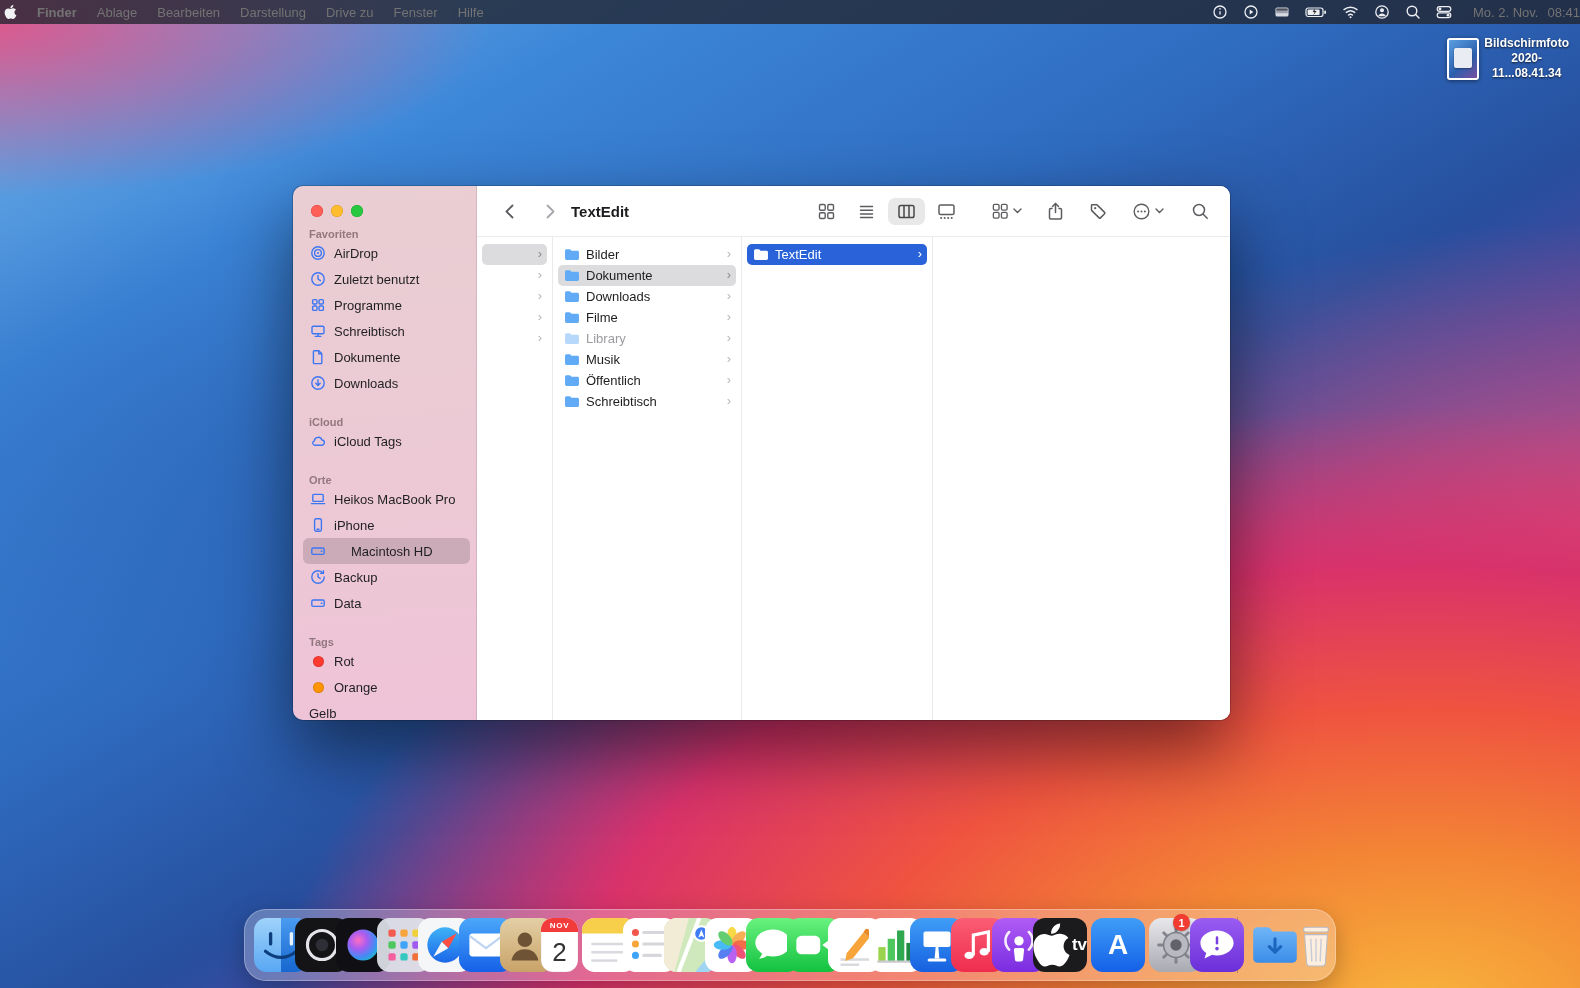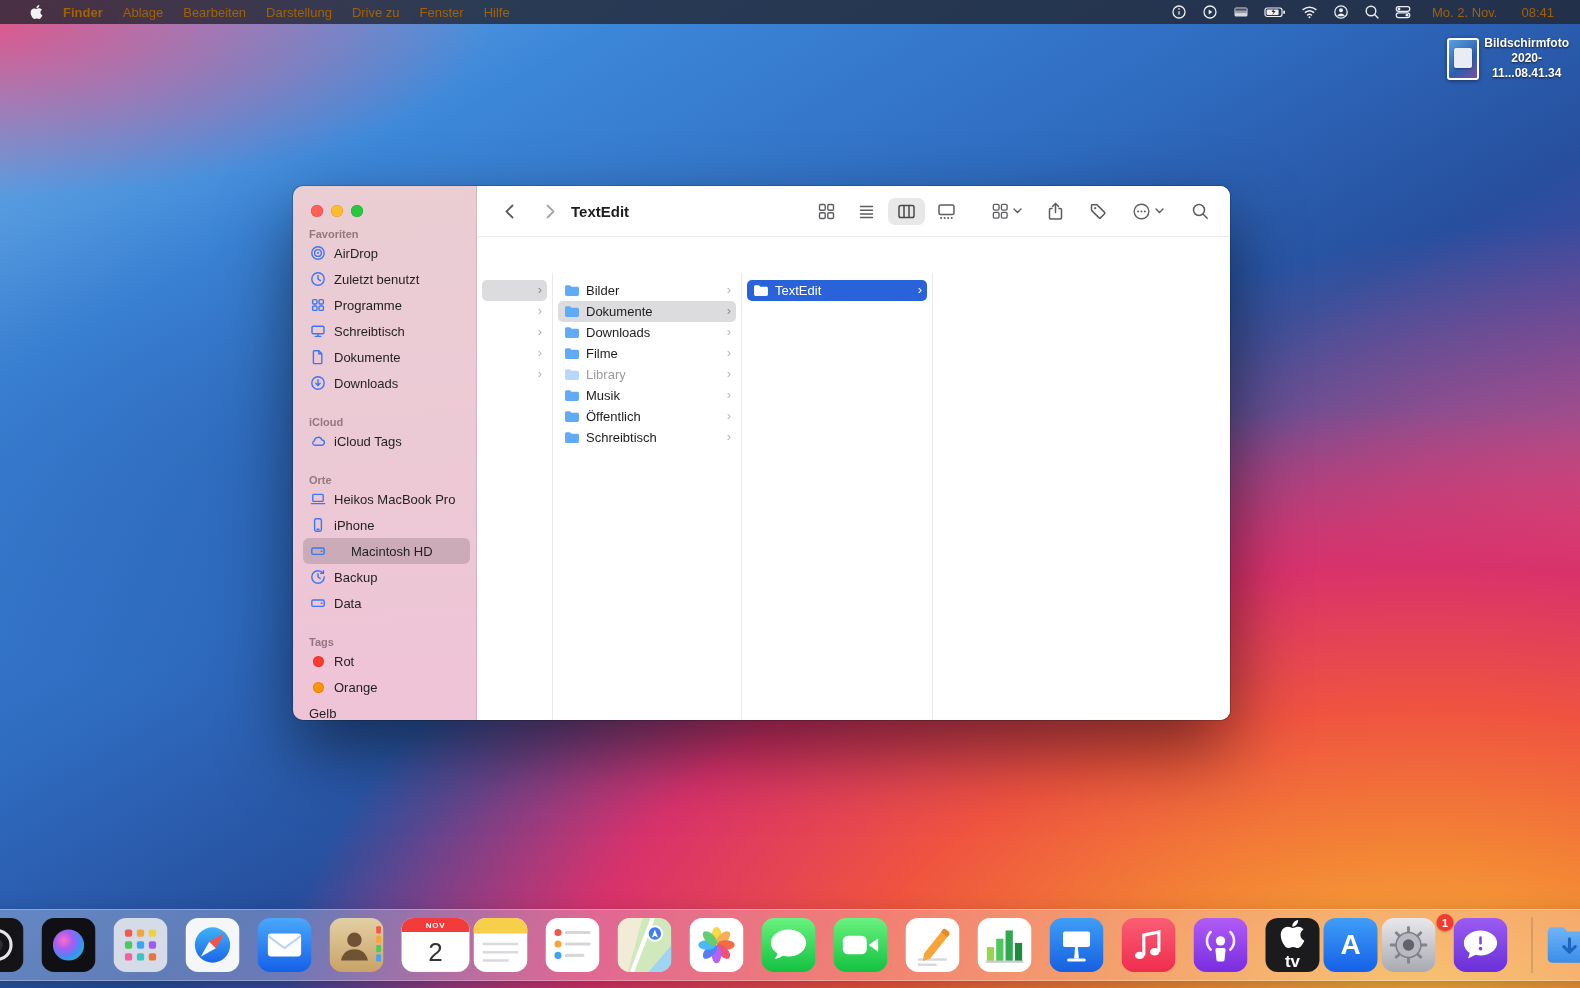--- a/index.html
+++ b/index.html
@@ -8,27 +8,27 @@
     font-family:"Liberation Sans",sans-serif;
     background:
       radial-gradient(55% 30% at -2% 2%, rgba(244,68,120,.85), rgba(244,68,120,0) 60%),
       radial-gradient(95% 80% at 90% 102%, #f8b43c 0%, #f38435 20%, #ef5340 38%, #d8326b 56%, rgba(150,40,130,0) 76%),
       radial-gradient(70% 55% at 103% 58%, rgba(235,90,120,.85), rgba(235,90,120,0) 65%),
       radial-gradient(80% 40% at 35% 45%, rgba(25,60,140,.30), rgba(25,60,140,0) 70%),
       linear-gradient(150deg, #74b3e8 0%, #3c86d8 20%, #2f6cc0 40%, #274f9e 56%, #6e3d9d 74%, #b23f85 88%, #d8527d 100%);
   }
   
   .menubar{position:absolute;top:0;left:0;right:0;height:24px;background:rgba(33,36,46,.78);
-    display:flex;align-items:center;color:#a16207;font-size:13px;padding:0 26px;box-sizing:border-box;z-index:50;}
+    display:flex;align-items:center;color:#737373;font-size:13px;padding:0 0;box-sizing:border-box;z-index:50;}
   .menubar .apple{display:flex;align-items:center;padding:0 10px 0 4px;}
   .menubar .mi{padding:0 10px;white-space:nowrap;}
   .menubar .b{font-weight:700;}
   .status{margin-left:auto;display:flex;align-items:center;gap:15px;}
   .status .sic-m{display:flex;align-items:center;}
-  .clock{display:flex;gap:24px;margin-left:6px;font-size:13px;white-space:nowrap;}
+  .clock{display:flex;gap:9px;margin-left:6px;font-size:13px;white-space:nowrap;}
   
   .desk-icon{position:absolute;left:1447px;top:36px;width:122px;display:flex;flex-direction:row;align-items:center;gap:5px;}
   .thumb{width:58px;height:42px;border-radius:3px;background:#fff;padding:2px;box-shadow:0 1px 4px rgba(0,0,0,.45);box-sizing:border-box;}
   .thumb-inner{width:100%;height:100%;border-radius:1px;background:linear-gradient(140deg,#5a9fe0,#2b5fae 60%,#7a4f9e);position:relative;}
   .thumb-inner::after{content:"";position:absolute;left:18%;top:22%;width:62%;height:52%;background:#e9edf3;border-radius:2px;box-shadow:0 1px 2px rgba(0,0,0,.35);}
   .dlabel{font-size:12px;font-weight:700;color:#fff;text-shadow:0 1px 2px rgba(0,0,0,.7);text-align:center;line-height:1.25;}
   
   .window{position:absolute;left:293px;top:186px;width:937px;height:534px;border-radius:10px;overflow:hidden;
     display:flex;box-shadow:0 30px 70px rgba(0,0,0,.5), 0 0 0 1px rgba(0,0,0,.18);z-index:10;}
   .sidebar{flex:0 0 184px;width:184px;box-sizing:border-box;position:relative;overflow:hidden;
@@ -41,21 +41,21 @@
   .tl .g{background:#28c840;box-shadow:inset 0 0 0 .5px #1aab29;}
   .sec{height:16px;margin-top:16px;padding:0 16px;font-size:11px;font-weight:700;color:#93777f;display:flex;align-items:flex-end;}
   .sec.first{margin-top:6px;}
   .srow{display:flex;align-items:center;gap:7px;height:26px;margin:0 6px 0 10px;padding:0 6px;border-radius:6px;font-size:13px;color:#1f1f21;white-space:nowrap;overflow:hidden;}
   .srow.sel{background:rgba(0,0,0,.14);gap:24px;}
   .sic{width:18px;flex:0 0 18px;display:flex;justify-content:center;align-items:center;color:#3d76f3;}
   .dot{width:11px;height:11px;border-radius:50%;display:block;}
   .dot.red{background:#ff3b30;box-shadow:inset 0 0 0 1px rgba(0,0,0,.12);}
   .dot.orange{background:#ff9500;box-shadow:inset 0 0 0 1px rgba(0,0,0,.12);}
   
-  .main{flex:1;min-width:0;background:#fff;display:flex;flex-direction:column;gap:36px;}
+  .main{flex:1;min-width:0;background:#fff;display:flex;flex-direction:column;}
   .toolbar{flex:0 0 50px;height:50px;display:flex;align-items:center;position:relative;padding-left:24px;border-bottom:1px solid #ececee;background:#fff;}
   .tbtn{display:flex;align-items:center;justify-content:center;background:none;border:none;padding:0;cursor:default;}
   .nav{margin-right:20px;}
   .title{font-size:15px;font-weight:700;color:#1c1c1e;margin-left:12px;}
   .tb-views{position:absolute;left:331px;display:flex;align-items:center;gap:3px;}
   .vbtn{padding:4px 9px;border-radius:7px;display:flex;align-items:center;}
   .vbtn.sel{background:rgba(0,0,0,.09);}
   .tb-actions{position:absolute;left:514px;display:flex;align-items:center;gap:24px;}
   .combo{display:flex;align-items:center;gap:4px;}
   .search-btn{position:absolute;right:20px;}
@@ -75,29 +75,29 @@
   .crow.sel-blue .chev{color:#fff;}
   .crow.dim{color:#9c9ca0;}
   .crow.dim .fi{opacity:.45;}
   .crow.sliver{justify-content:flex-end;}
   .fi{width:16px;height:13px;flex:0 0 16px;display:block;}
   .fileic{width:13px;height:15px;flex:0 0 13px;display:block;}
   
   .dock{position:absolute;left:50%;bottom:7px;transform:translateX(-50%);display:flex;align-items:center;gap:4px;
     padding:8px 10px;border-radius:22px;background:rgba(248,244,250,.28);
     box-shadow:inset 0 0 0 1px rgba(255,255,255,.28), 0 8px 24px rgba(0,0,0,.25);z-index:40;}
-  .di{width:68px;height:54px;position:relative;flex:0 0 auto;}
+  .di{width:37px;height:54px;position:relative;flex:0 0 auto;}
   .di svg{width:54px;height:54px;display:block;}
   .ddiv{width:1px;height:56px;background:rgba(40,40,55,.30);margin:0 6px;flex:0 0 auto;}
   .badge{position:absolute;top:-4px;right:-4px;min-width:17px;height:17px;border-radius:9px;background:#f23b31;color:#fff;
     font-size:11px;font-weight:700;display:flex;align-items:center;justify-content:center;box-shadow:0 1px 2px rgba(0,0,0,.3);}
   .cal{background:#fff;border-radius:12px;overflow:hidden;display:flex;flex-direction:column;box-shadow:inset 0 0 0 .5px rgba(0,0,0,.08);}
   .cal-top{height:14px;background:#f23b3b;color:#fff;font-size:8px;font-weight:700;letter-spacing:.8px;display:flex;align-items:center;justify-content:center;}
   .cal-day{flex:1;display:flex;align-items:center;justify-content:center;font-size:26px;font-weight:400;color:#333;}
-  .tvtile{background:#1b1b1e;border-radius:12px;display:flex;align-items:center;justify-content:center;gap:2px;color:#fff;font-weight:700;font-size:17px;width:54px;height:54px;box-sizing:border-box;flex-direction:column;}
+  .tvtile{background:#1b1b1e;border-radius:12px;display:flex;align-items:center;justify-content:center;gap:2px;color:#fff;font-weight:700;font-size:17px;width:54px;height:54px;box-sizing:border-box;}
   .astile{background:linear-gradient(#3f9ef7,#1560e8);border-radius:12px;display:flex;align-items:center;justify-content:center;color:#fff;font-size:28px;font-weight:600;width:54px;height:54px;box-sizing:border-box;}
 </style>
 </head>
 <body>
 
 <div class="menubar">
   <span class="apple">
     <svg width="13" height="16" viewBox="0 0 384 512">
         <path fill="#f2f2f5" d="M318.7 268.7c-.2-36.7 16.4-64.4 50-84.8-18.8-26.9-47.2-41.7-84.7-44.6-35.5-2.8-74.3 20.7-88.5 20.7-15 0-49.4-19.7-76.4-19.7C63.3 140.3 4 184.8 4 273.5c0 26.2 4.8 53.3 14.4 81.2 12.8 36.7 59 126.7 107.2 125.2 25.2-.6 43-17.9 75.8-17.9 31.8 0 48.3 17.9 76.4 17.9 48.6-.7 90.4-82.5 102.6-119.3-65.2-30.7-61.7-90-61.7-91.9zM258.1 104.5c27.3-32.4 24.8-61.9 24-72.5-24.1 1.4-52 16.4-67.9 34.9-17.5 19.8-27.8 44.3-25.6 71.9 26.1 2 49.9-11.4 69.5-34.3z"></path>
       </svg>

